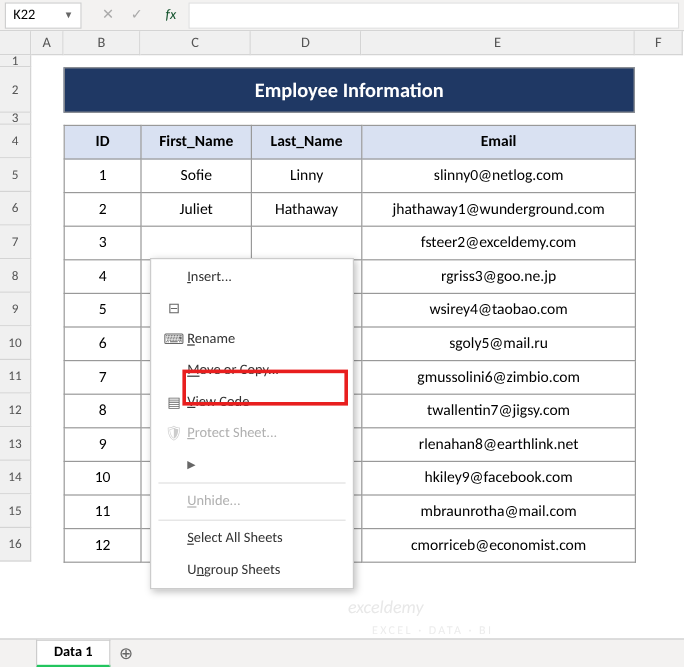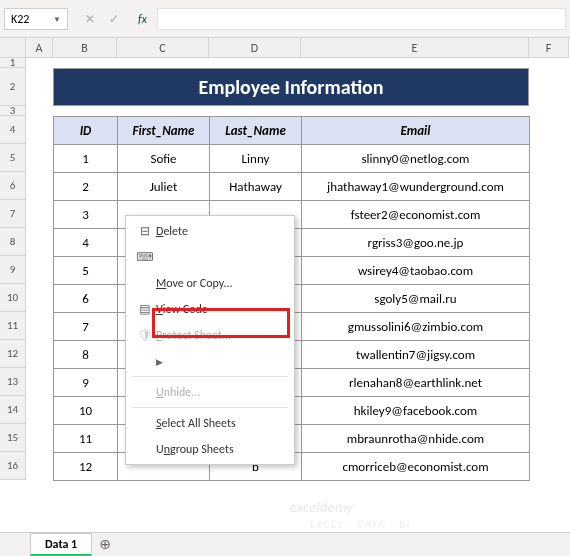--- a/index.html
+++ b/index.html
@@ -1,18 +1,18 @@
 <!DOCTYPE html>
 <html><head>
   <meta charset="utf-8">
   <style>
     * { margin: 0; padding: 0; box-sizing: border-box; }
     body { font-family: Calibri, Arial, sans-serif; font-size: 12px; background: #fff; width: 570px; height: 556px; overflow: hidden; position: relative; }
     
-    .name-box-bar { display: flex; align-items: center; height: 38px; border-bottom: 1px solid #d4d4d4; background: #f3f2f1; }
+    .name-box-bar { display: flex; align-items: center; height: 26px; border-bottom: 1px solid #d4d4d4; background: #f3f2f1; }
     .name-box { width: 64px; height: 22px; background: #fff; border: 1px solid #cfcfcf; margin: 2px 4px; display: flex; align-items: center; padding: 0 6px; justify-content: space-between; }
     .name-box-dd { font-size: 8px; color: #666; }
     .fx-controls { display: flex; align-items: center; gap: 8px; padding: 0 10px; color: #aaa; }
     .fx-btn { width: 16px; text-align: center; }
     .fx-label { font-style: italic; color: #14532d; margin-left: 8px; }
     .formula-bar { flex: 1; height: 22px; background: #fff; border: 1px solid #e0e0e0; margin-right: 4px; }
     
     .grid-wrapper { position: relative; }
     .col-headers { display: flex; height: 20px; }
     .corner { width: 26px; background: #f0f0f0; border-right: 1px solid #d4d4d4; border-bottom: 1px solid #d4d4d4; }
@@ -27,25 +27,25 @@
     .grid-body { display: flex; }
     .row-headers { display: flex; flex-direction: column; }
     .row-h { width: 26px; background: #f0f0f0; border-right: 1px solid #d4d4d4; border-bottom: 1px solid #d4d4d4; text-align: center; color: #555; font-size: 11px; display: flex; align-items: center; justify-content: center; }
     .row-1 { height: 10px; }
     .row-2 { height: 38px; }
     .row-3 { height: 10px; }
     .row-data { height: 28px; }
     
     .cells { position: relative; flex: 1; }
     
-    .title-cell { position: absolute; top: 10px; left: 27px; width: 476px; height: 38px; background: #1f3864; color: #fff; font-weight: bold; font-size: 20px; display: flex; align-items: center; justify-content: center; border: 1px solid #999; }
+    .title-cell { position: absolute; top: 10px; left: 27px; width: 476px; height: 38px; background: #1f3864; color: #fff; font-weight: bold; font-size: 17px; display: flex; align-items: center; justify-content: center; border: 1px solid #999; }
     
     .data-table { position: absolute; top: 58px; left: 27px; border-collapse: collapse; }
     .data-table th, .data-table td { border: 1px solid #999; text-align: center; height: 28px; font-size: 13px; }
-    .data-table th { background: #d9e1f2; font-weight: bold; font-style: italic; }
+    .data-table th { background: #d9e1f2; font-weight: bold; }
     .th-id { width: 64px; }
     .th-fn { width: 92px; }
     .th-ln { width: 92px; }
     .th-em { width: 228px; }
     
     .sheet-tabs { position: absolute; bottom: 0; left: 0; right: 0; height: 24px; background: #f3f2f1; border-top: 1px solid #ccc; display: flex; align-items: center; padding-left: 30px; }
     .tab { padding: 3px 14px; border: 1px solid #ccc; background: #fff; font-size: 12px; margin-right: 1px; cursor: pointer; }
     .tab.grouped { background: #fff; font-weight: bold; }
     .tab.active { border-bottom: 3px solid #22c55e; }
     .add-sheet { width: 24px; text-align: center; color: #666; font-size: 14px; cursor: pointer; }
@@ -130,21 +130,21 @@
             <tr>
               <td>2</td>
               <td>Juliet</td>
               <td>Hathaway</td>
               <td>jhathaway1@wunderground.com</td>
             </tr>
             <tr>
               <td>3</td>
               <td></td>
               <td></td>
-              <td>fsteer2@economist.com</td>
+              <td>fsteer2@exceldemy.com</td>
             </tr>
             <tr>
               <td>4</td>
               <td></td>
               <td></td>
               <td>rgriss3@goo.ne.jp</td>
             </tr>
             <tr>
               <td>5</td>
               <td></td>
@@ -178,41 +178,45 @@
             <tr>
               <td>10</td>
               <td></td>
               <td></td>
               <td>hkiley9@facebook.com</td>
             </tr>
             <tr>
               <td>11</td>
               <td></td>
               <td></td>
-              <td>mbraunrotha@nhide.com</td>
+              <td>mbraunrotha@mail.com</td>
             </tr>
             <tr>
               <td>12</td>
               <td></td>
               <td>b</td>
               <td>cmorriceb@economist.com</td>
             </tr>
           </tbody>
       </table>
     </div>
   </div>
 </div>
 
 <div class="context-menu">
   <div class="menu-item">
+      <span class="menu-icon"></span>
+      <span class="menu-label"><u>I</u>nsert...</span>
+    </div>
+  <div class="menu-item">
       <span class="menu-icon">⊟</span>
-      <span class="menu-label"><u>D</u>elete</span>
     </div>
   <div class="menu-item">
       <span class="menu-icon">⌨</span>
+      <span class="menu-label"><u>R</u>ename</span>
     </div>
   <div class="menu-item">
       <span class="menu-icon"></span>
       <span class="menu-label"><u>M</u>ove or Copy...</span>
     </div>
   <div class="menu-item">
       <span class="menu-icon">▤</span>
       <span class="menu-label"><u>V</u>iew Code</span>
     </div>
   <div class="menu-item disabled">

